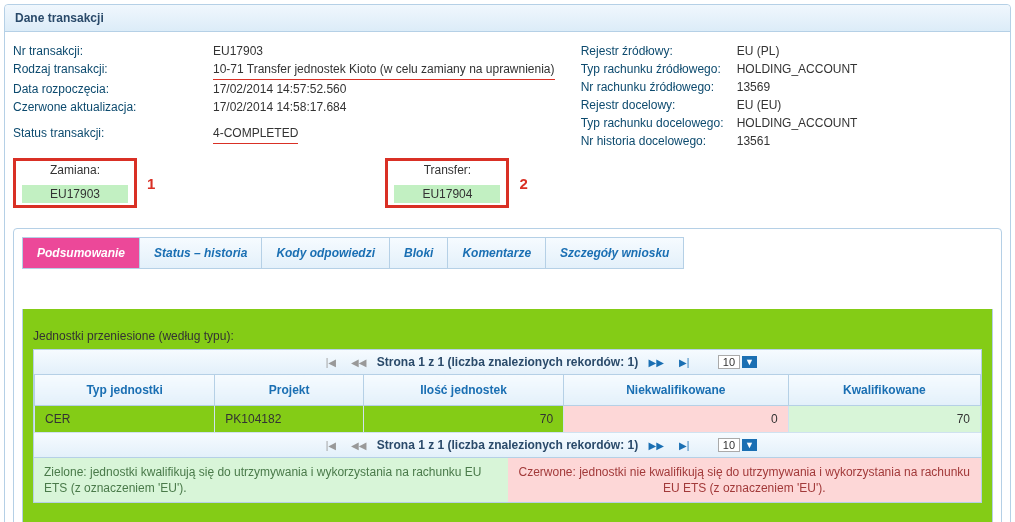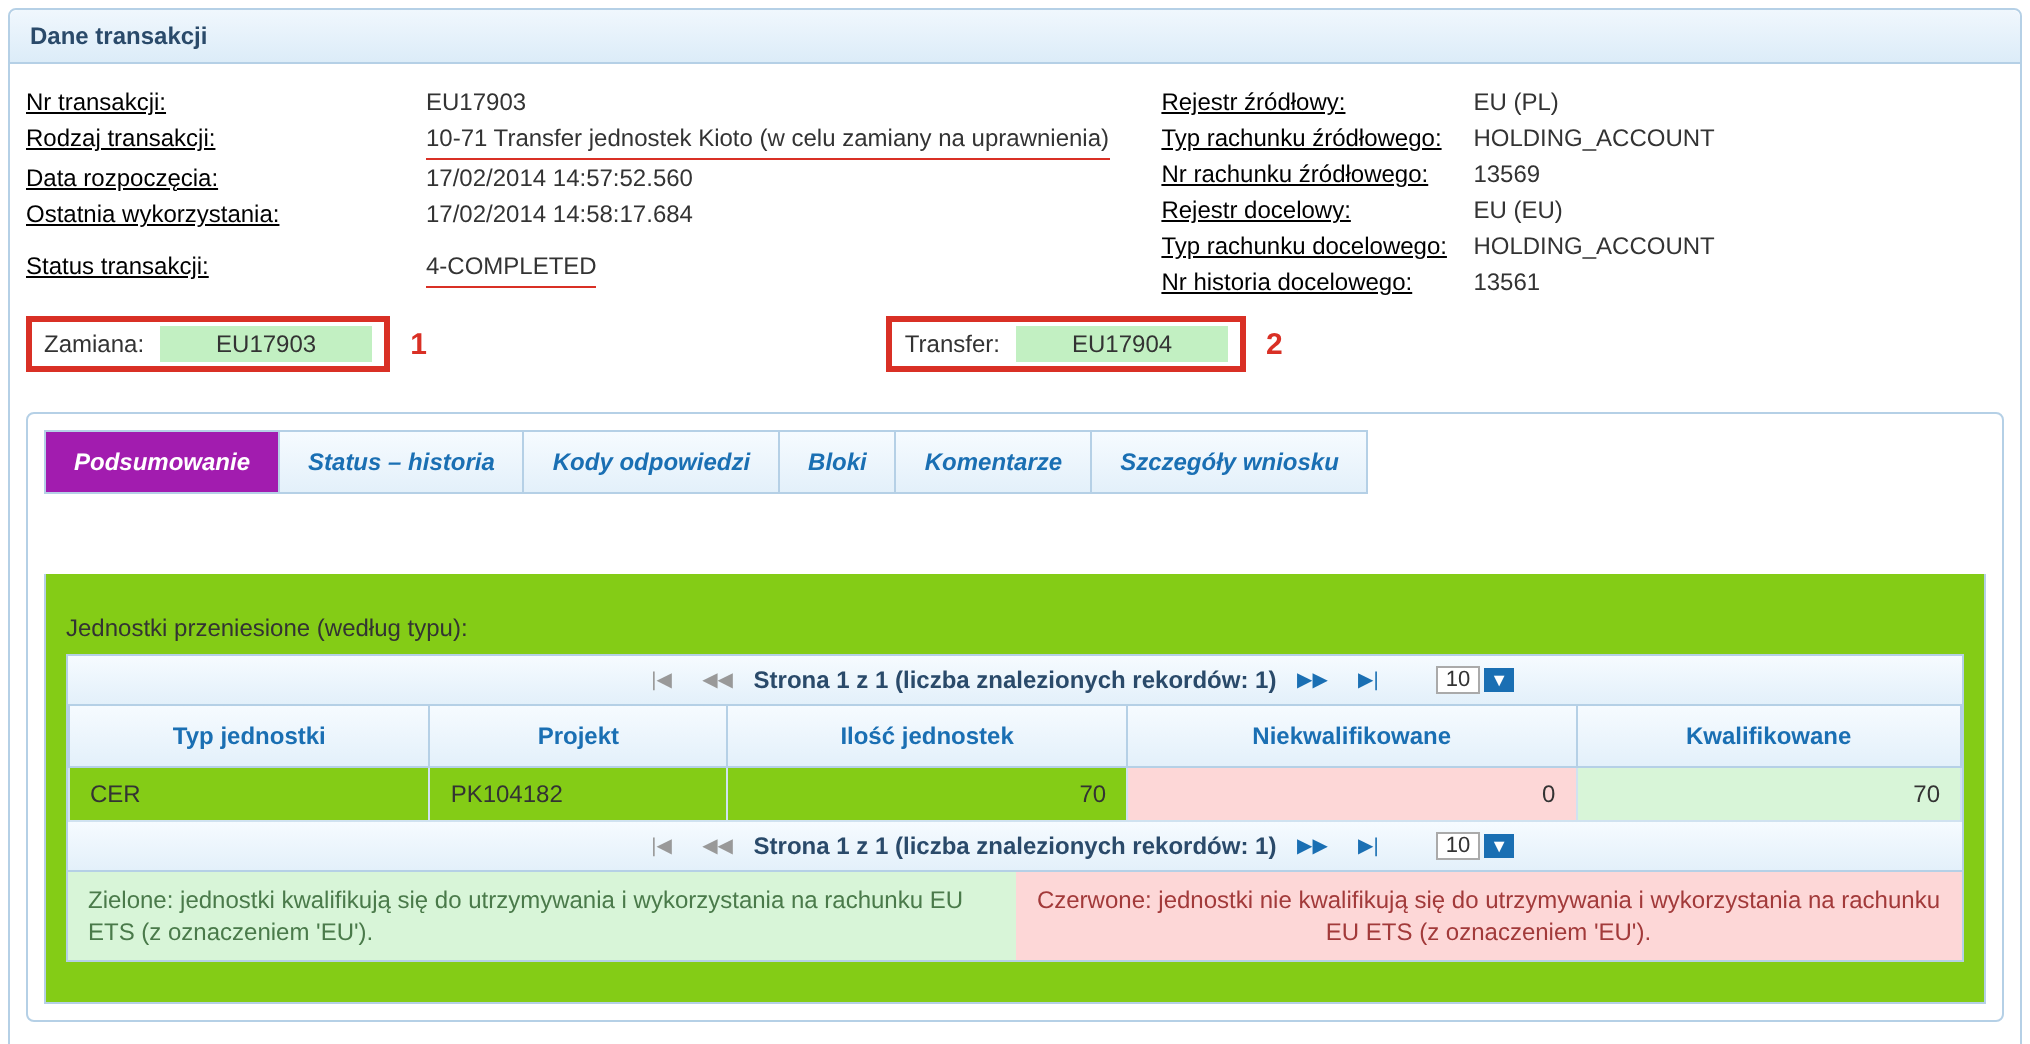--- a/index.html
+++ b/index.html
@@ -21,31 +21,32 @@
     padding: 6px 10px;
     font-weight: bold;
     color: #2a4a6a;
     border-radius: 4px 4px 0 0;
   }
   .panel-body { padding: 10px 8px 12px 8px; }
   .info-cols { display: flex; gap: 20px; }
   .col-left { flex: 1.3; }
   .col-right { flex: 1; }
   .kv { display: flex; line-height: 18px; }
-  .kv .k { width: 200px; color: #000000; text-decoration: underline; }
+  .kv .k { width: 200px; color: #0c4a6e; }
   .kv .k.narrow { width: 156px; }
   .kv .v { }
 
   .redbox {
     border: 3px solid #d93025;
     display: inline-flex;
     align-items: center;
     padding: 2px 6px;
     gap: 8px;
     background: #fff;
+    flex-direction: column;
   }
   .greenhl {
     background: #c2f0c2;
     padding: 2px 28px;
     color: #333;
   }
   .callout-row {
     display: flex;
     align-items: center;
     margin-top: 8px;
@@ -72,21 +73,21 @@
     border-right: none;
     background: linear-gradient(#f6fbff, #e3f0fa);
     color: #1a6fb3;
     font-weight: bold;
     font-style: italic;
     cursor: pointer;
     font-size: 12px;
   }
   .tab:last-child { border-right: 1px solid #b5d0e6; }
   .tab.active {
-    background: #a21caf;
+    background: #ec4899;
     color: #fff;
   }
   .tab-body {
     border: 1px solid #b5d0e6;
     border-top: none;
     padding: 20px 10px;
     background: #84cc16;
     margin-top: 40px;
   }
   .inner-border {
@@ -185,21 +186,21 @@
         </div>
         <div class="kv">
           <span class="k">Rodzaj transakcji:</span>
           <span class="v ul-red">10-71 Transfer jednostek Kioto (w celu zamiany na uprawnienia)</span>
         </div>
         <div class="kv">
           <span class="k">Data rozpoczęcia:</span>
           <span class="v">17/02/2014 14:57:52.560</span>
         </div>
         <div class="kv">
-          <span class="k">Ostatnia wykorzystania:</span>
+          <span class="k">Czerwone aktualizacja:</span>
           <span class="v">17/02/2014 14:58:17.684</span>
         </div>
         <div style="height:8px"></div>
         <div class="kv">
           <span class="k">Status transakcji:</span>
           <span class="v ul-red">4-COMPLETED</span>
         </div>
       </div>
 
       <div class="col-right">

